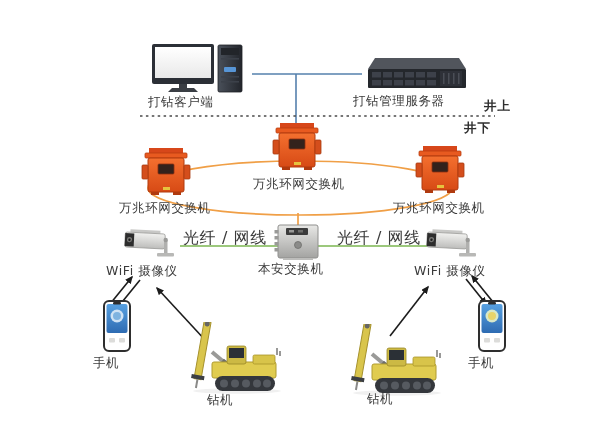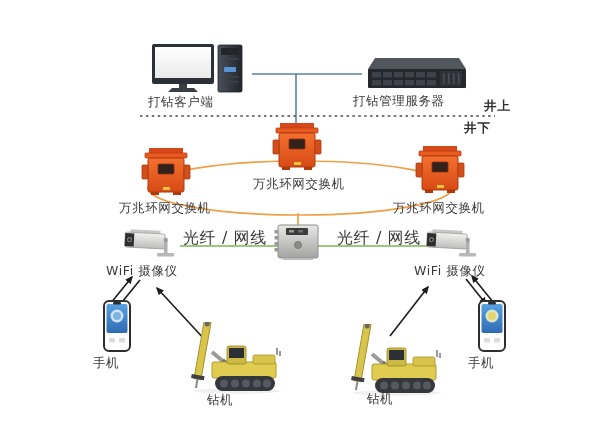--- a/index.html
+++ b/index.html
@@ -159,20 +159,21 @@
     <rect x="12" y="6" width="22" height="7" rx="1" fill="#3c3c3c"></rect>
     <rect x="15" y="8" width="5" height="2.5" fill="#9a9a98"></rect>
       <rect x="24" y="8" width="5" height="2.5" fill="#6e6e6c"></rect>
     <circle cx="24" cy="23" r="3.5" fill="#8b8b89" stroke="#6e6e6c" stroke-width="0.8"></circle>
     <rect x="0.5" y="8" width="4" height="3.5" fill="#9a9a98"></rect>
     <rect x="0.5" y="14" width="4" height="3.5" fill="#9a9a98"></rect>
     <rect x="0.5" y="20" width="4" height="3.5" fill="#9a9a98"></rect>
     <rect x="0.5" y="26" width="4" height="3.5" fill="#9a9a98"></rect>
     <rect x="9" y="36" width="30" height="2" fill="#bdbdbb"></rect>
   </svg>
+  <div class="label" style="left:258px;top:262px;width:80px">本安交换机</div>
 
   <svg class="icon" style="left:124px;top:227px" width="56" height="36" viewBox="0 0 56 36">
     <g transform="rotate(3 21 13)">
       <rect x="6" y="3" width="30" height="3" fill="#c8c8c6"></rect>
       <rect x="1" y="6" width="40" height="15" rx="2" fill="url(#g-cam)" stroke="#9a9a98" stroke-width="0.8"></rect>
       <rect x="1" y="7" width="9" height="13" fill="#2d2d2d"></rect>
       <circle cx="5.5" cy="13.5" r="2.6" fill="#777775"></circle>
         <circle cx="5.5" cy="13.5" r="1.2" fill="#1c1c1c"></circle>
     </g>
     <rect x="40" y="13" width="3.5" height="13" fill="#b0b0ae"></rect>

